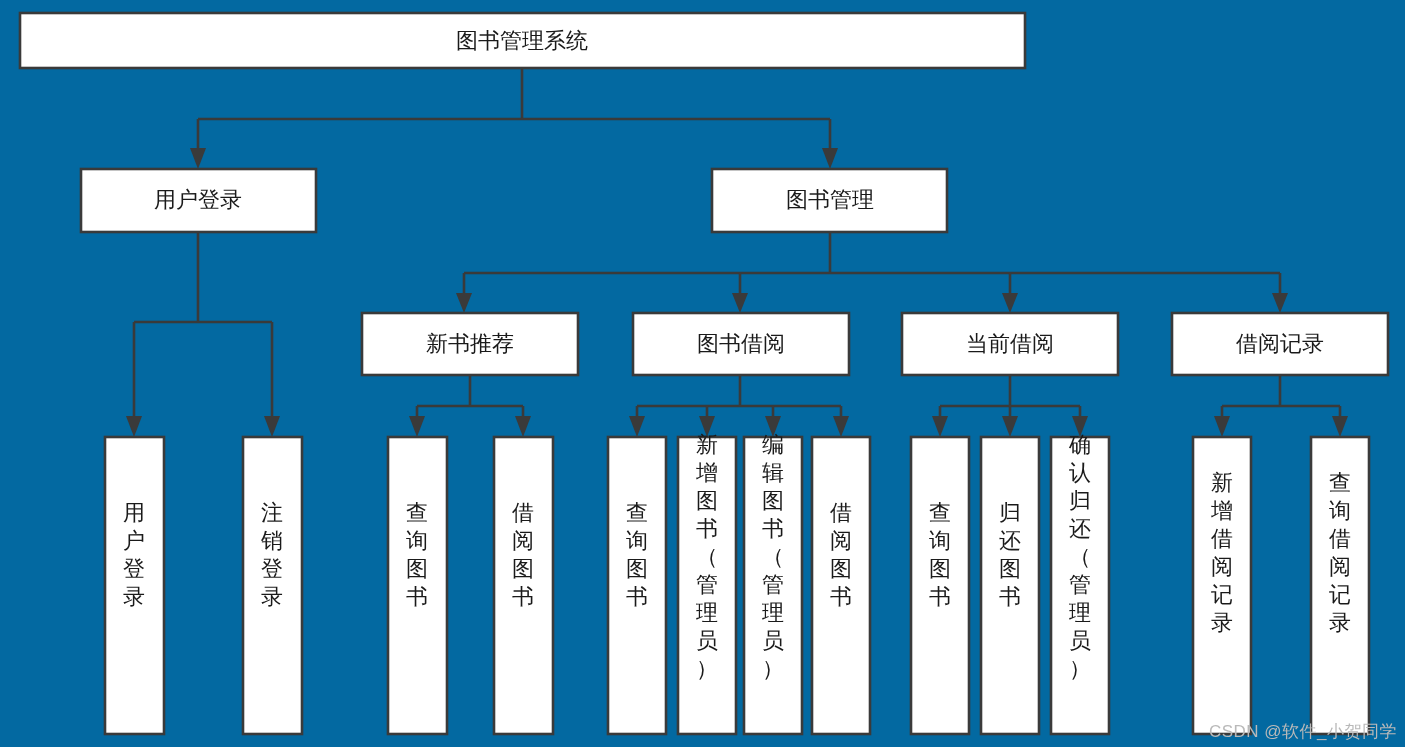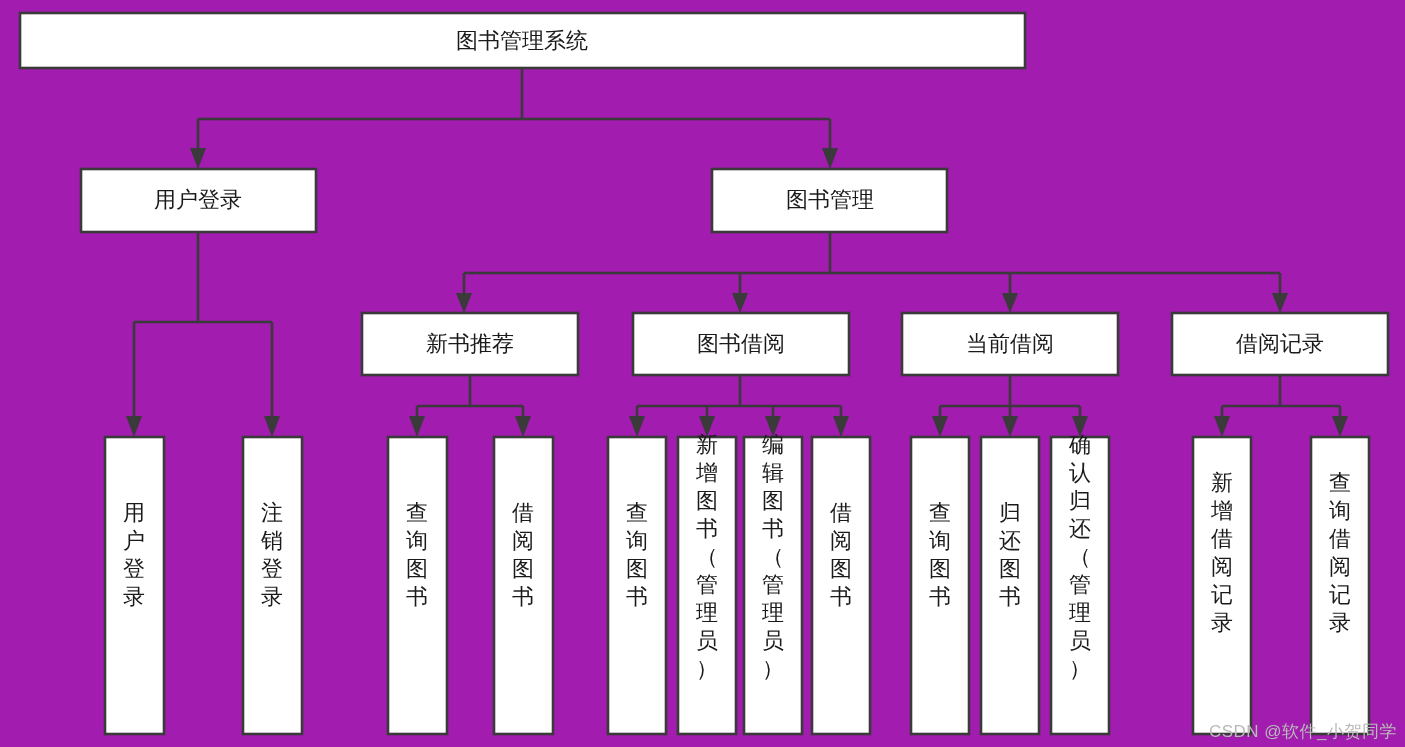--- a/index.html
+++ b/index.html
@@ -10,21 +10,21 @@
   body {
     width: 1405px;
     height: 747px;
     overflow: hidden;
     font-family: "Liberation Sans", sans-serif;
   }
   #diagram-root {
     position: relative;
     width: 1405px;
     height: 747px;
-    background: #a21caf;
+    background: #0369a1;
   }
   svg#flow {
     position: absolute;
     left: 0;
     top: 0;
     width: 1405px;
     height: 747px;
     display: block;
   }
   .node-rect {

